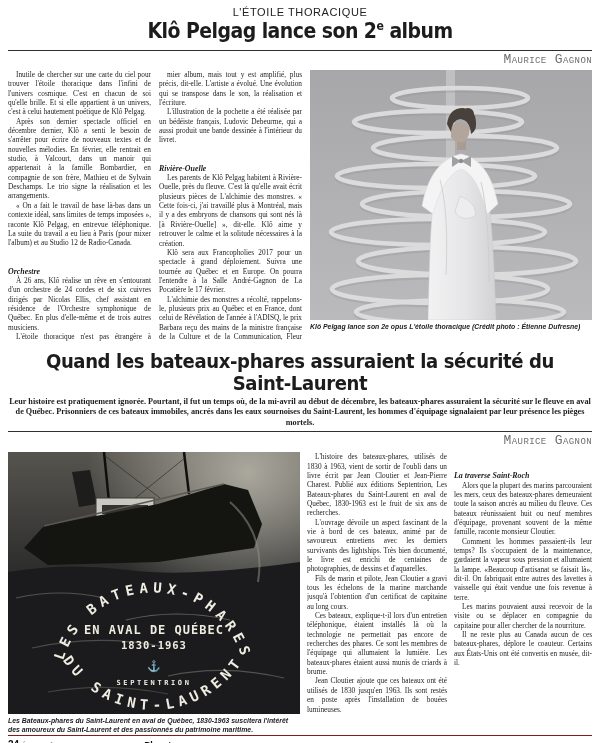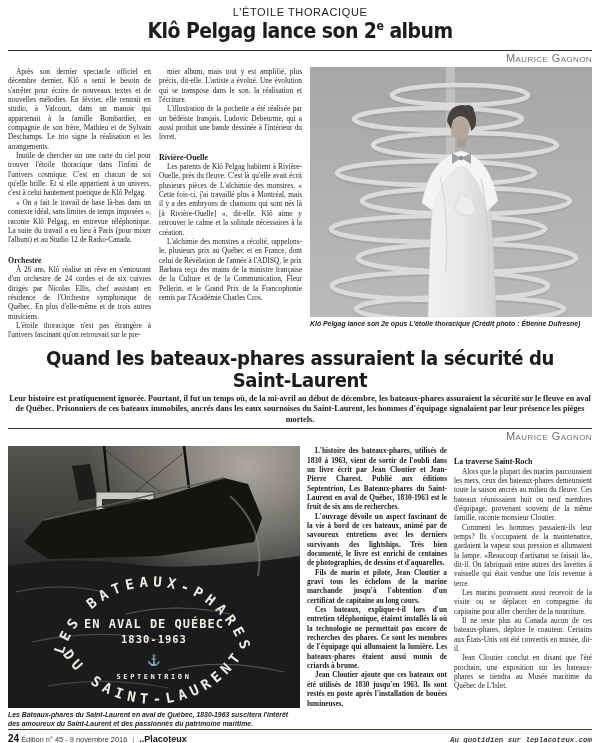--- a/index.html
+++ b/index.html
@@ -14,32 +14,32 @@
   .kicker { text-align:center; font-family:"Liberation Sans", sans-serif;
     font-size:11px; letter-spacing:.6px; color:#222; }
   .headline1 { margin:1px 0 0; text-align:center;
     font-family:"DejaVu Sans", sans-serif; font-weight:bold; font-size:21px;
     letter-spacing:-.6px; transform:scaleX(.9); transform-origin:center; }
   .headline1 sup { font-size:58%; }
   .lede1 { margin-top:4px; font-weight:bold; font-size:7.6px;
     white-space:nowrap; overflow:hidden; letter-spacing:-.1px; }
   .lede1 .it { font-style:italic; }
   .rule { border:none; border-top:1px solid #2f2f2f; margin:3px 0 0; }
-  .byline { text-align:right; font-family:Liberation Sans, sans-serif;
-    font-variant:small-caps; font-size:11px; color:#6e6e6e;
+  .byline { text-align:right; font-family:Liberation Mono, monospace;
+    font-variant:small-caps; font-size:13px; color:#6e6e6e;
     letter-spacing:.4px; margin-top:1px; }
   
   .art-body { display:flex; margin-top:3px; }
   .art1-body { gap:8px; height:272px; }
   .art2-body { gap:7px; height:288px; margin-top:4px; }
   .col { overflow:hidden; text-align:justify; font-size:7.3px; line-height:9.35px; }
   .col-w1 { width:143px; } .col-w2 { width:143px; }
-  .col-w3 { width:140px;font-weight:bold; } .col-w4 { width:138px; }
+  .col-w3 { width:140px; } .col-w4 { width:138px; }
   .col .para { margin:0; text-indent:8px; }
-  .col .subhead { margin:11px 0 0; font-size:7.9px; font-weight:bold; }
+  .col .subhead { margin:19px 0 0; font-size:7.9px; font-weight:bold;font-style:italic; }
   
   figure { margin:0; display:flex; flex-direction:column; }
   .figure1 { width:282px; }
   .figure2 { width:292px; }
   .figcap { font-family:"Liberation Sans", sans-serif; font-style:italic;
     font-weight:bold; font-size:6.9px; line-height:8.8px; margin-top:3px; color:#222; }
   
   .headline2 { margin:8px 0 0; text-align:center;
     font-family:"DejaVu Sans", sans-serif; font-weight:bold; font-size:19px;
     letter-spacing:-.4px; transform:scaleX(.95); transform-origin:center; }
@@ -66,32 +66,33 @@
 <div class="page">
 
   <div class="kicker">L'ÉTOILE THORACIQUE</div>
   <h1 class="headline1"><span>Klô Pelgag lance son 2</span><sup>e</sup><span> album</span></h1>
   <div class="lede1 lede"><span>Forte du succès remporté par son premier album </span><span class="it">L'alchimie des monstres</span><span>, l'auteure-compositrice-interprète, Klô Pelgag, revient avec un nouvel album, </span><span class="it">L'étoile thoracique</span><span>.</span></div>
   <hr class="rule">
   <div class="byline">Maurice Gagnon</div>
 
   <div class="art-body art1-body">
     <div class="col col-w1">
+        <p class="para">Inutile de chercher sur une carte du ciel pour trouver l'étoile thoracique dans l'infini de l'univers cosmique. C'est en chacun de soi qu'elle brille. Et si elle appartient à un univers, c'est à celui hautement poétique de Klô Pelgag.</p>
         <p class="para">Après son dernier spectacle officiel en décembre dernier, Klô a senti le besoin de s'arrêter pour écrire de nouveaux textes et de nouvelles mélodies. En février, elle rentrait en studio, à Valcourt, dans un manoir qui appartenait à la famille Bombardier, en compagnie de son frère, Mathieu et de Sylvain Deschamps. Le trio signe la réalisation et les arrangements.</p>
-        <p class="para">Inutile de chercher sur une carte du ciel pour trouver l'étoile thoracique dans l'infini de l'univers cosmique. C'est en chacun de soi qu'elle brille. Et si elle appartient à un univers, c'est à celui hautement poétique de Klô Pelgag.</p>
         <p class="para">« On a fait le travail de base là-bas dans un contexte idéal, sans limites de temps imposées », raconte Klô Pelgag, en entrevue téléphonique. La suite du travail a eu lieu à Paris (pour mixer l'album) et au Studio 12 de Radio-Canada.</p>
         <h3 class="subhead">Orchestre</h3>
         <p class="para">À 26 ans, Klô réalise un rêve en s'entourant d'un orchestre de 24 cordes et de six cuivres dirigés par Nicolas Ellis, chef assistant en résidence de l'Orchestre symphonique de Québec. En plus d'elle-même et de trois autres musiciens.</p>
         <p class="para">L'étoile thoracique n'est pas étrangère à l'univers fascinant qu'on retrouvait sur le pre-</p>
       </div>
     <div class="col col-w2">
         <p class="para">mier album, mais tout y est amplifié, plus précis, dit-elle. L'artiste a évolué. Une évolution qui se transpose dans le son, la réalisation et l'écriture.</p>
         <p class="para">L'illustration de la pochette a été réalisée par un bédéiste français, Ludovic Debeurme, qui a aussi produit une bande dessinée à l'intérieur du livret.</p>
         <h3 class="subhead">Rivière-Ouelle</h3>
         <p class="para">Les parents de Klô Pelgag habitent à Rivière-Ouelle, près du fleuve. C'est là qu'elle avait écrit plusieurs pièces de L'alchimie des monstres. « Cette fois-ci, j'ai travaillé plus à Montréal, mais il y a des embryons de chansons qui sont nés là [à Rivière-Ouelle] », dit-elle. Klô aime y retrouver le calme et la solitude nécessaires à la création.</p>
+        <p class="para">Klô sera aux Francopholies 2017 pour un spectacle à grand déploiement. Suivra une tournée au Québec et en Europe. On pourra l'entendre à la Salle André-Gagnon de La Pocatière le 17 février.</p>
         <p class="para">L'alchimie des monstres a récolté, rappelons-le, plusieurs prix au Québec et en France, dont celui de Révélation de l'année à l'ADISQ, le prix Barbara reçu des mains de la ministre française de la Culture et de la Communication, Fleur Pellerin, et le Grand Prix de la Francophonie remis par l'Académie Charles Cros.</p>
       </div>
     <figure class="figure1">
       <svg viewBox="0 0 282 250" width="282" height="250" role="img">
         <defs>
           <linearGradient id="bg1" x1="0" y1="0" x2="0" y2="1">
             <stop offset="0" stop-color="#a7a7a9"></stop>
               <stop offset="1" stop-color="#bababc"></stop>
           </linearGradient>
           <linearGradient id="robe" x1="0" y1="0" x2="1" y2="0">
@@ -204,21 +205,20 @@
         <p class="para">Fils de marin et pilote, Jean Cloutier a gravi tous les échelons de la marine marchande jusqu'à l'obtention d'un certificat de capitaine au long cours.</p>
         <p class="para">Ces bateaux, explique-t-il lors d'un entretien téléphonique, étaient installés là où la technologie ne permettait pas encore de recherches des phares. Ce sont les membres de l'équipage qui allumaient la lumière. Les bateaux-phares étaient aussi munis de criards à brume.</p>
         <p class="para">Jean Cloutier ajoute que ces bateaux ont été utilisés de 1830 jusqu'en 1963. Ils sont restés en poste après l'installation de bouées lumineuses.</p>
       </div>
     <div class="col col-w4">
         <h3 class="subhead">La traverse Saint-Roch</h3>
         <p class="para">Alors que la plupart des marins parcouraient les mers, ceux des bateaux-phares demeuraient toute la saison ancrés au milieu du fleuve. Ces bateaux réunissaient huit ou neuf membres d'équipage, provenant souvent de la même famille, raconte monsieur Cloutier.</p>
         <p class="para">Comment les hommes passaient-ils leur temps? Ils s'occupaient de la maintenance, gardaient la vapeur sous pression et allumaient la lampe. «Beaucoup d'artisanat se faisait là», dit-il. On fabriquait entre autres des lavettes à vaisselle qui était vendue une fois revenue à terre.</p>
         <p class="para">Les marins pouvaient aussi recevoir de la visite ou se déplacer en compagnie du capitaine pour aller chercher de la nourriture.</p>
         <p class="para">Il ne reste plus au Canada aucun de ces bateaux-phares, déplore le coauteur. Certains aux États-Unis ont été convertis en musée, dit-il.</p>
-        <p class="para">Jean Cloutier conclut en disant que l'été prochain, une exposition sur les bateaux-phares se tiendra au Musée maritime du Québec de L'Islet.</p>
       </div>
   </div>
 
   <div class="footer">
     <div>
       <span class="pagenum">24</span>
       <span>Édition n° 45 - 9 novembre 2016</span>
       <span class="footer-sep">|</span>
       <span class="footer-logo">..Placoteux</span>
     </div>

